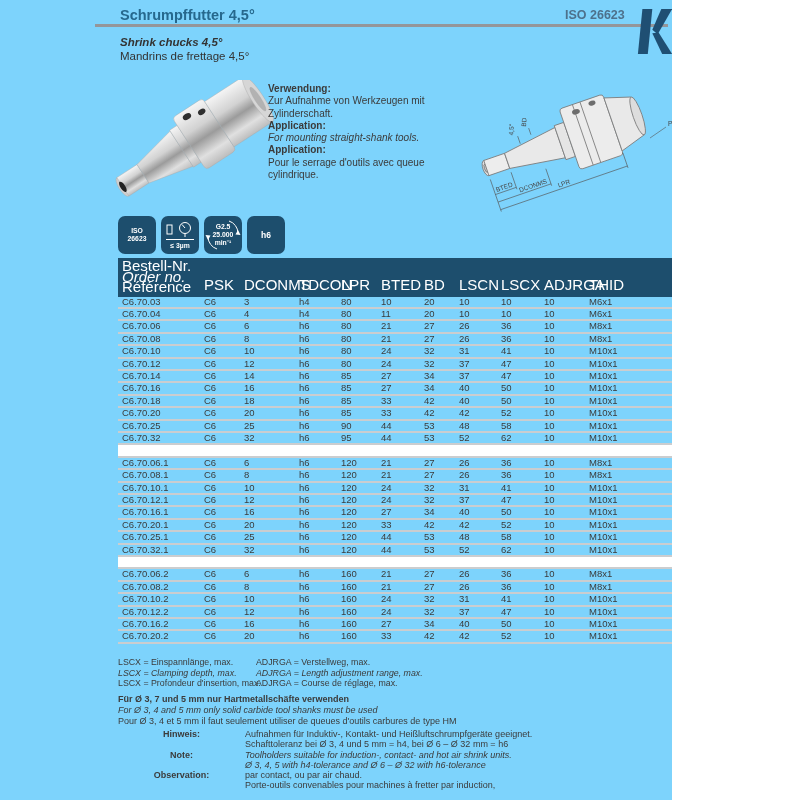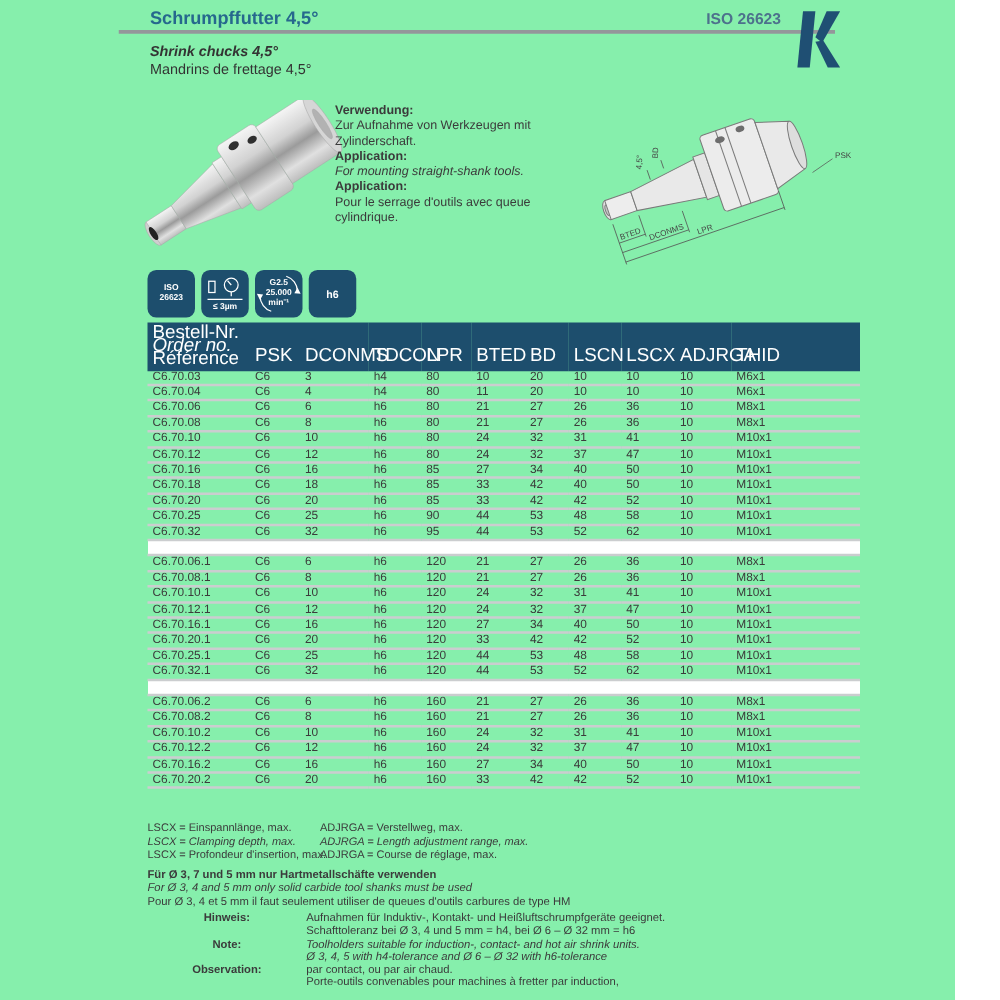--- a/index.html
+++ b/index.html
@@ -1,16 +1,16 @@
 <!DOCTYPE html>
 <html><head>
 <meta charset="utf-8">
 <style>
   html,body{margin:0;padding:0;background:#fff;}
-  .page{position:relative;width:764px;height:800px;background:#86efac;overflow:hidden;
+  .page{position:relative;width:672px;height:800px;background:#7dd3fc;overflow:hidden;
         font-family:"Liberation Sans", sans-serif;color:#3b3b3b;}
   
   .title{position:absolute;left:120px;top:7px;font-size:14.5px;font-weight:bold;color:#26688d;}
   .iso-label{position:absolute;left:565px;top:8px;width:60px;font-size:12.5px;font-weight:bold;color:#4d718c;white-space:nowrap;}
   .hrule{position:absolute;left:95px;top:24px;width:573px;height:2.5px;background:#94969a;}
   .logo{position:absolute;left:637px;top:8px;width:36px;height:47px;}
   .sub-en{position:absolute;left:120px;top:36px;font-size:11.5px;font-weight:bold;font-style:italic;color:#333;}
   .sub-fr{position:absolute;left:120px;top:50px;font-size:11.5px;color:#333;}
   
   .photo{position:absolute;left:100px;top:80px;width:190px;height:128px;}
@@ -285,20 +285,33 @@
             <td>h6</td>
             <td>80</td>
             <td>24</td>
             <td>32</td>
             <td>37</td>
             <td>47</td>
             <td>10</td>
             <td>M10x1</td>
           </tr>
           <tr>
+            <td>C6.70.14</td>
+            <td>C6</td>
+            <td>14</td>
+            <td>h6</td>
+            <td>85</td>
+            <td>27</td>
+            <td>34</td>
+            <td>37</td>
+            <td>47</td>
+            <td>10</td>
+            <td>M10x1</td>
+          </tr>
+          <tr>
             <td>C6.70.16</td>
             <td>C6</td>
             <td>16</td>
             <td>h6</td>
             <td>85</td>
             <td>27</td>
             <td>34</td>
             <td>40</td>
             <td>50</td>
             <td>10</td>

